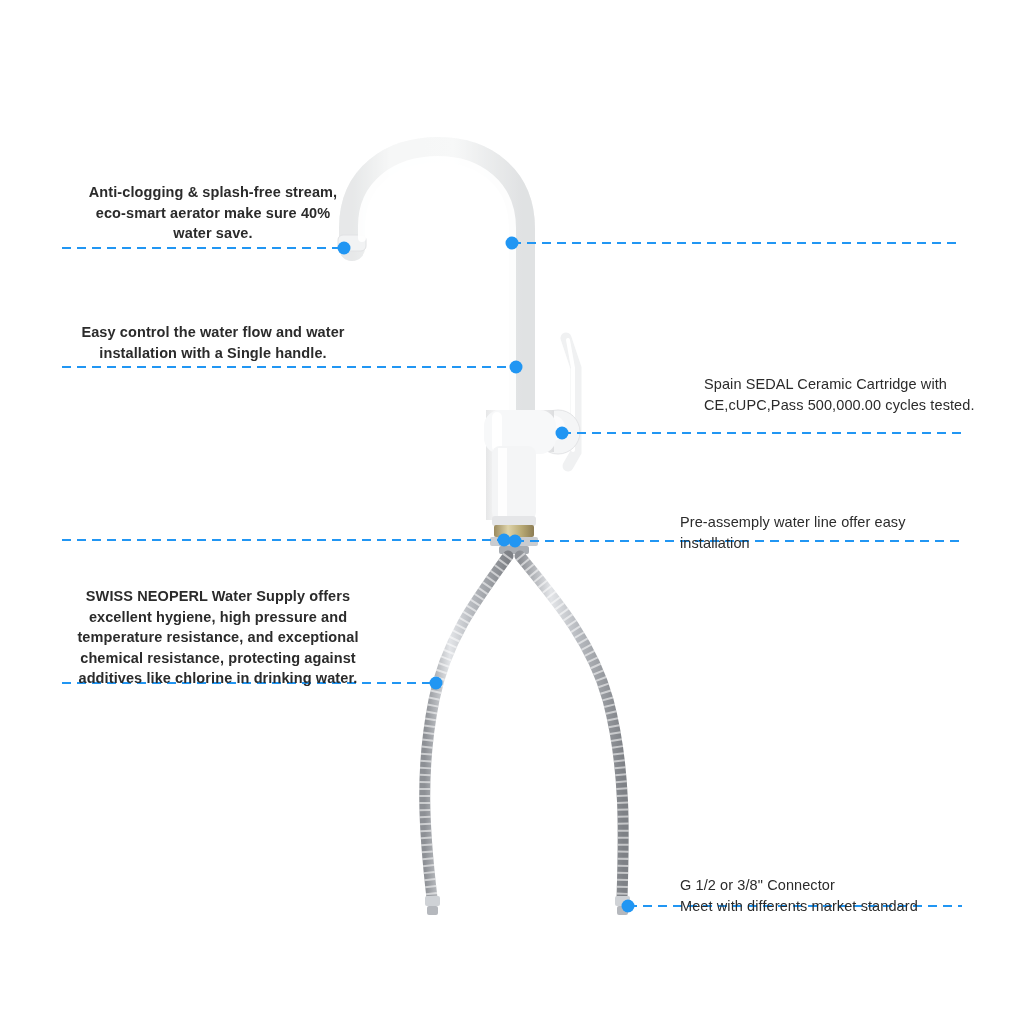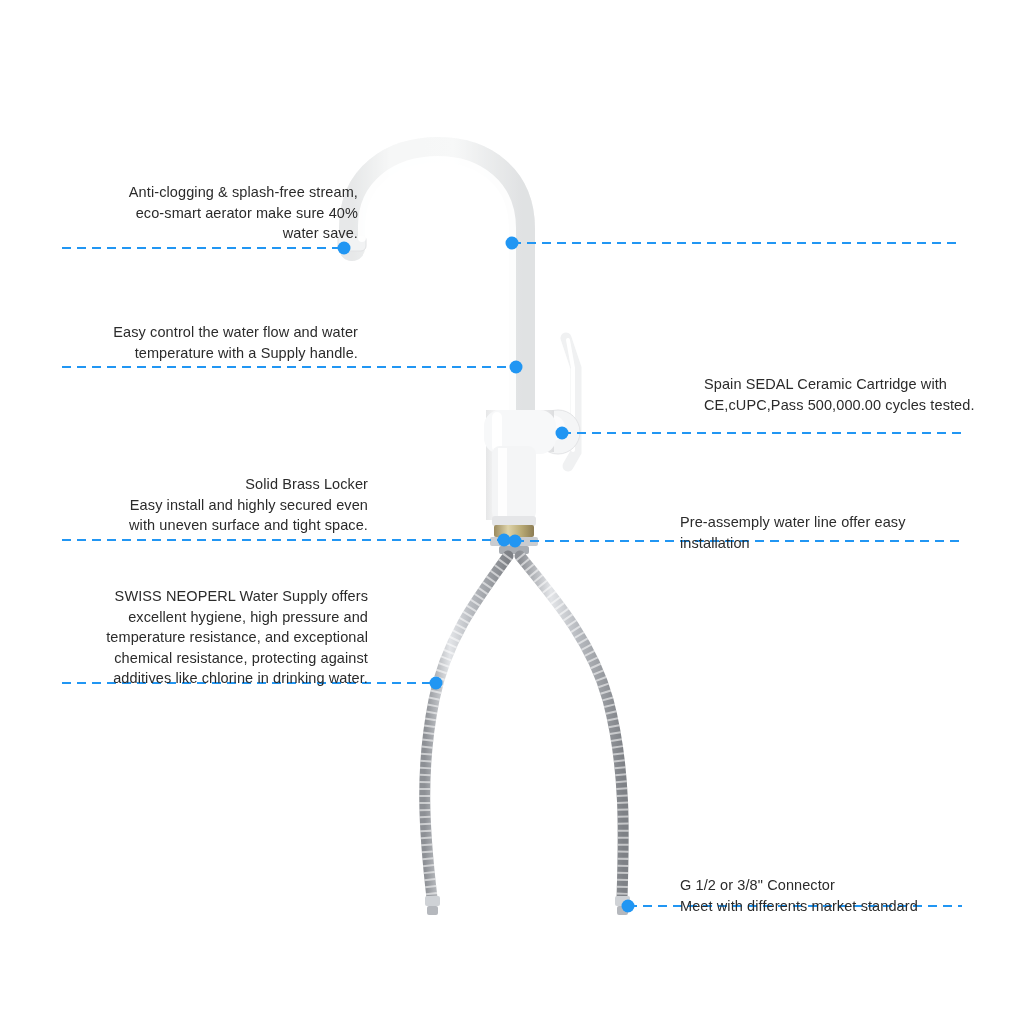--- a/index.html
+++ b/index.html
@@ -23,21 +23,22 @@
   }
   .callout {
     position: absolute;
     font-size: 14.5px;
     line-height: 20.5px;
     color: #2b2b2b;
     white-space: pre-line;
     letter-spacing: 0.1px;
   }
   .callout.left {
-    text-align: right;
+    text-align: center;
+    font-weight: bold;
   }
   .callout.right {
     text-align: left;
   }
   svg#art {
     position: absolute;
     left: 0;
     top: 0;
     width: 1024px;
     height: 1024px;
@@ -152,28 +153,25 @@
       <circle class="dot" cx="628" cy="906" r="6.5"></circle>
     </g>
   </svg>
 
   <div class="callout left" style="left:68px; top:182px; width:290px;">Anti-clogging &amp; splash-free stream,
 eco-smart aerator make sure 40%
 water save.</div>
 
 
   <div class="callout left" style="left:68px; top:322px; width:290px;">Easy control the water flow and water
-temperature with a Supply handle.</div>
+installation with a Single handle.</div>
 
   <div class="callout right" style="left:680px; top:374px; width:300px;margin-left:24px;">Spain SEDAL Ceramic Cartridge with
 CE,cUPC,Pass 500,000.00 cycles tested.</div>
 
-  <div class="callout left" style="left:68px; top:474px; width:300px;">Solid Brass Locker
-Easy install and highly secured even
-with uneven surface and tight space.</div>
 
   <div class="callout right" style="left:680px; top:512px; width:300px;">Pre-assemply water line offer easy
 installation</div>
 
   <div class="callout left" style="left:68px; top:586px; width:300px;">SWISS NEOPERL Water Supply offers
 excellent hygiene, high pressure and
 temperature resistance, and exceptional
 chemical resistance, protecting against
 additives like chlorine in drinking water.</div>
 

